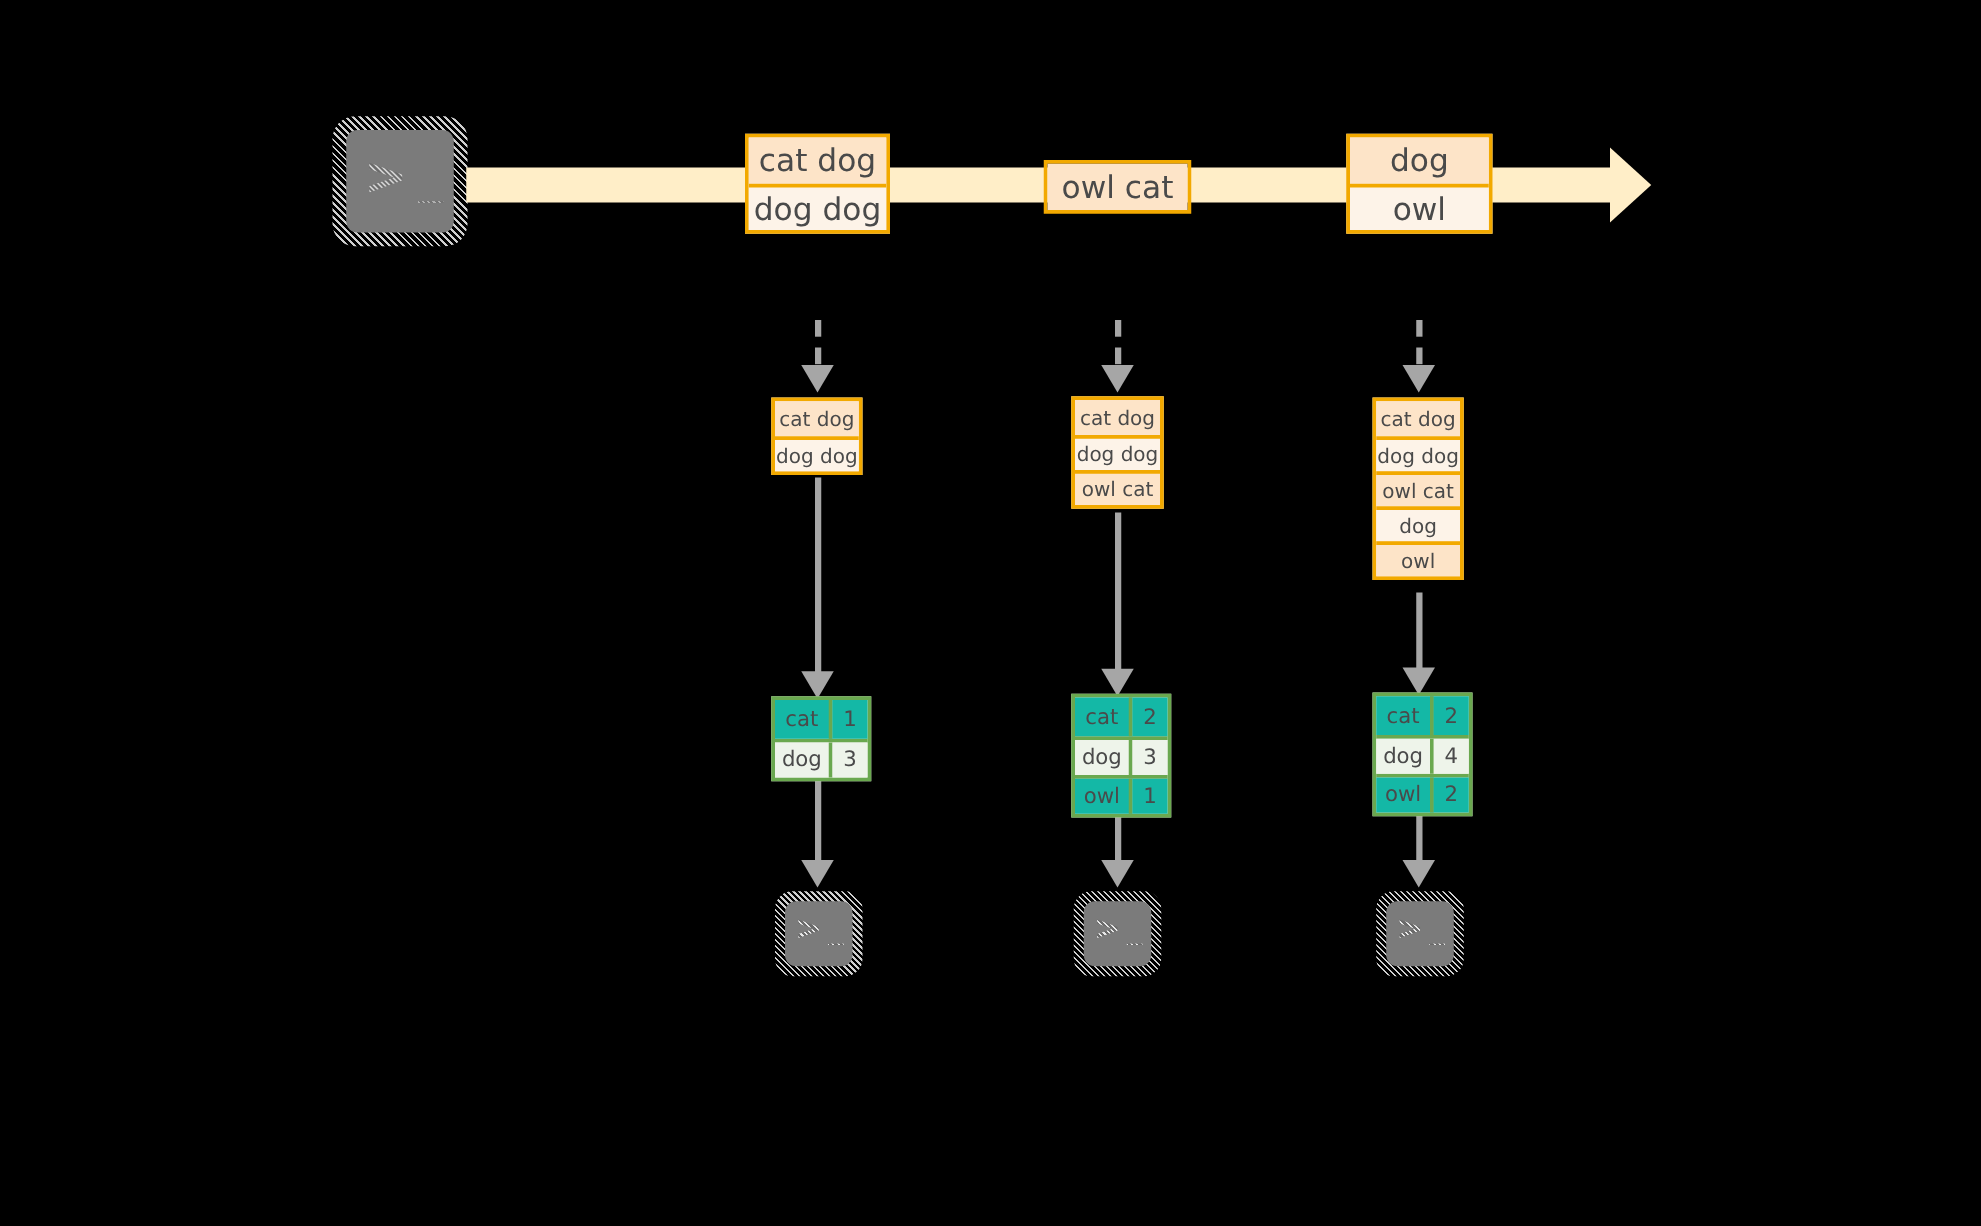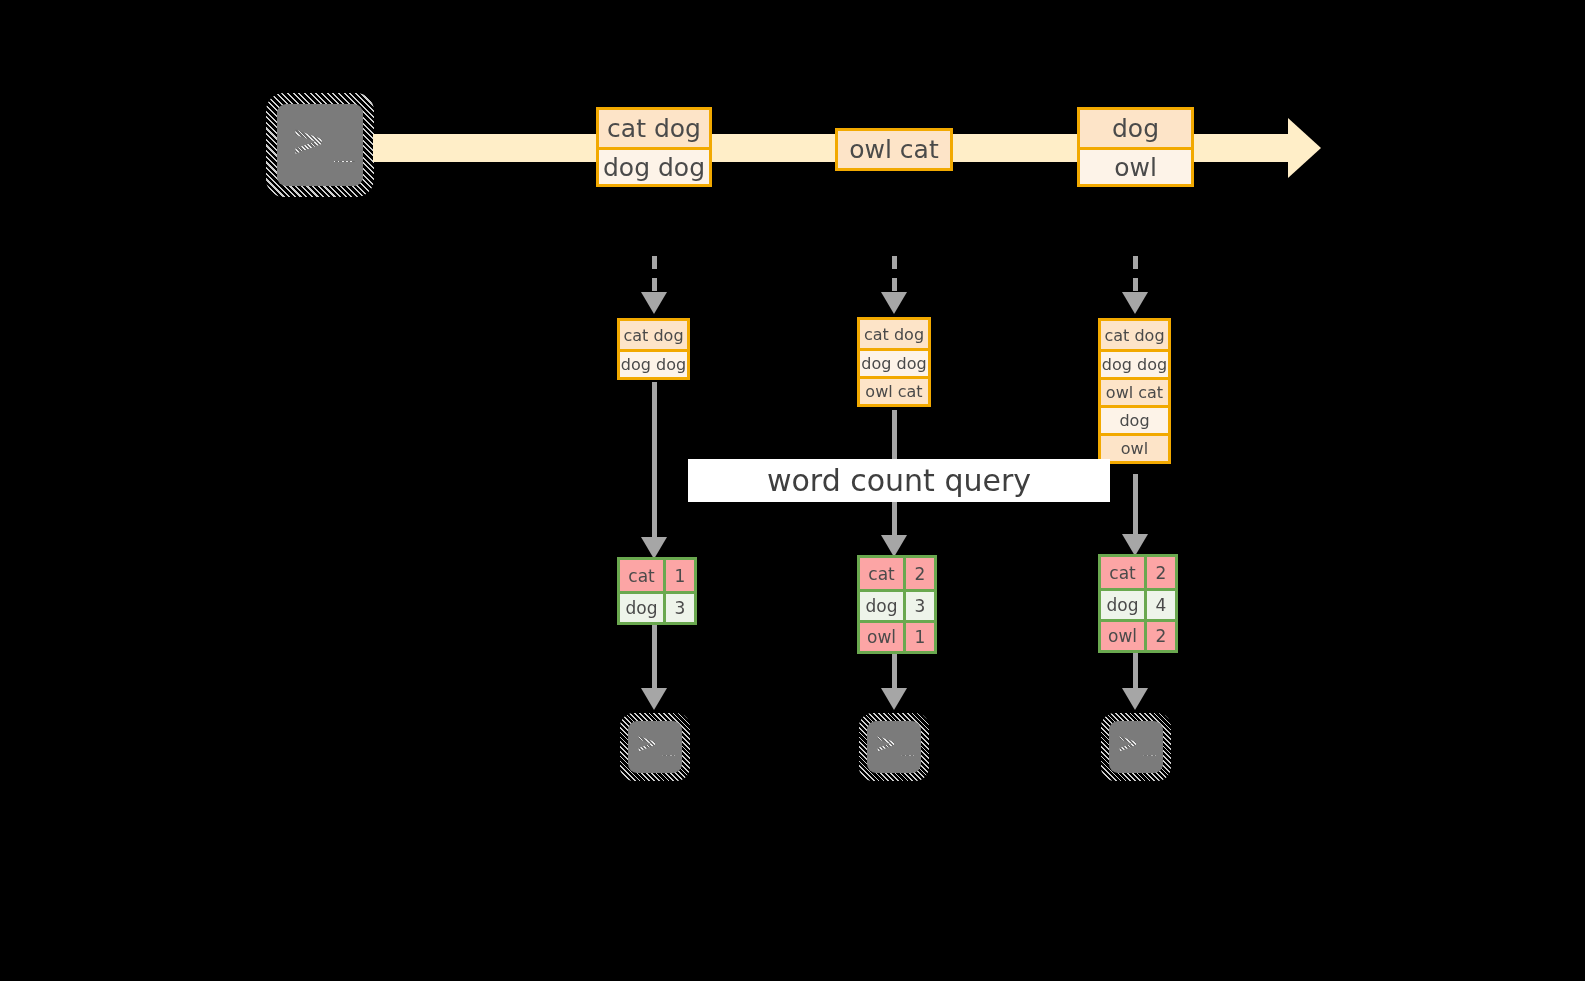--- a/index.html
+++ b/index.html
@@ -98,21 +98,21 @@
   #rec-mid-3 { left: 1098px; top: 318px; width: 73px; }
 
   
   .greenbox { position: absolute; border: 3px solid #6aa84f; background: #eef3ea; z-index: 4; }
   .growrow { display: flex; height: 31px; }
   .growrow + .growrow { border-top: 3px solid #6aa84f; }
   .gcell { display: flex; align-items: center; justify-content: center;
            font-size: 17px; color: #4a4a4a; }
   .gcell.word { width: 46px; border-right: 3px solid #6aa84f; }
   .gcell.num  { width: 28px; }
-  .growrow.shade .gcell { background: #fca5a5; }
+  .growrow.shade .gcell { background: #14b8a6; }
   .growrow.light .gcell { background: #eef4ea; }
 
   #grn-1 { left: 617px; top: 557px; }
   #grn-2 { left: 857px; top: 555px; }
   #grn-3 { left: 1098px; top: 554px; }
 
   
   .vline { position: absolute; width: 5px; background: #a6a6a6; z-index: 2; }
   .vhead { position: absolute; width: 0; height: 0;
            border-left: 13px solid transparent;
@@ -183,23 +183,20 @@
     <div class="recrow shade">owl</div>
   </div>
 
   <div class="vline" style="left:652px; top:382px; height:165px;"></div>
   <div class="vhead" style="left:641px; top:537px;"></div>
   <div class="vline" style="left:892px; top:410px; height:135px;"></div>
   <div class="vhead" style="left:881px; top:535px;"></div>
   <div class="vline" style="left:1133px; top:474px; height:70px;"></div>
   <div class="vhead" style="left:1122px; top:534px;"></div>
 
-  <div id="banner">
-    <span>word count query</span>
-  </div>
 
   <div class="greenbox" id="grn-1">
     <div class="growrow shade">
       <div class="gcell word">cat</div>
       <div class="gcell num">1</div>
     </div>
     <div class="growrow light">
       <div class="gcell word">dog</div>
       <div class="gcell num">3</div>
     </div>

